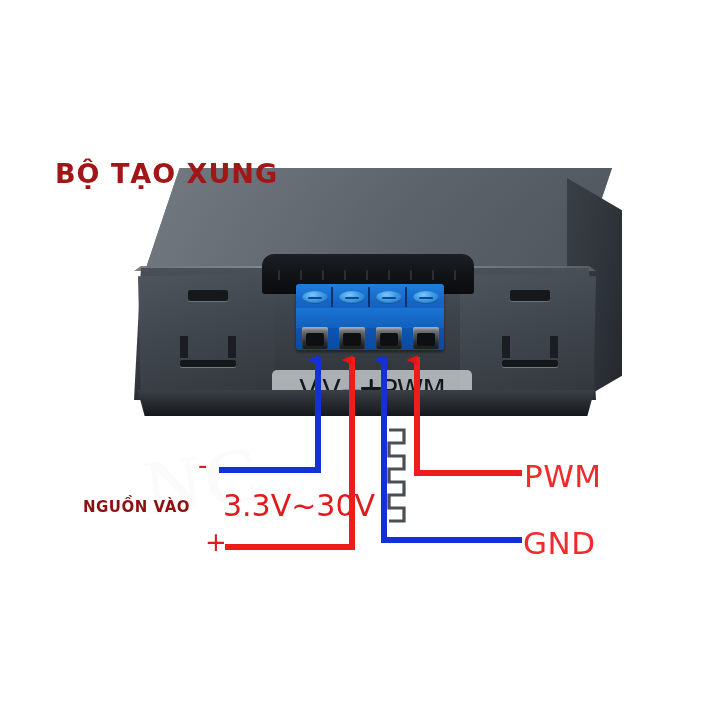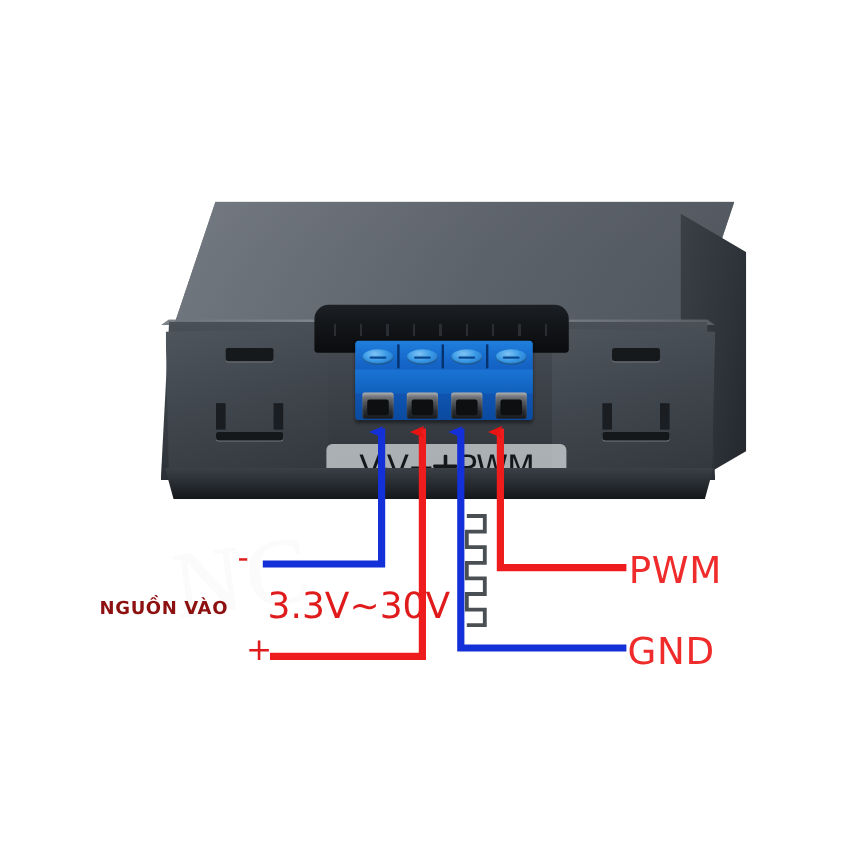--- a/index.html
+++ b/index.html
@@ -209,20 +209,21 @@
             <i></i>
             <i></i>
           </span>
         <span>PWM</span>
       </div>
     </div>
 
     <div class="bottom-lip"></div>
   </div>
 
+  <div class="title">BỘ TẠO XUNG</div>
   <div class="srclabel">NGUỒN VÀO</div>
   <div class="voltage">3.3V~30V</div>
   <div class="sign minus">-</div>
   <div class="sign plus">+</div>
   <div class="rlabel pwm">PWM</div>
   <div class="rlabel gnd">GND</div>
 
   <svg id="wires" viewBox="0 0 720 720">
     <defs>
       <marker id="arrB" markerWidth="12" markerHeight="12" refX="5" refY="10.5" orient="auto" markerUnits="userSpaceOnUse">

